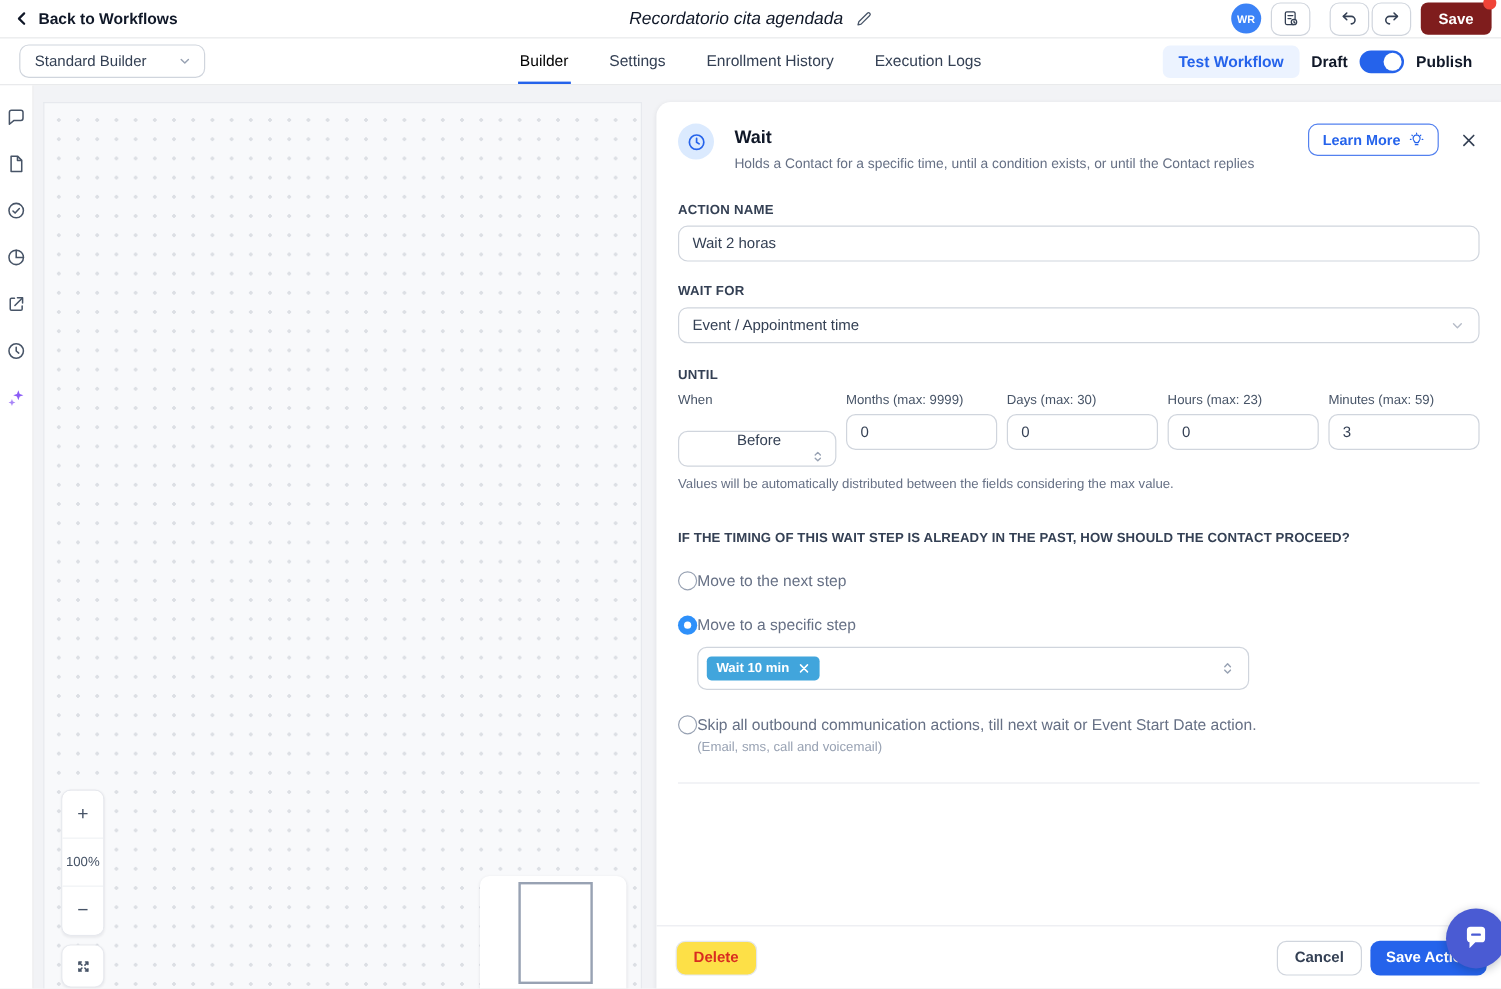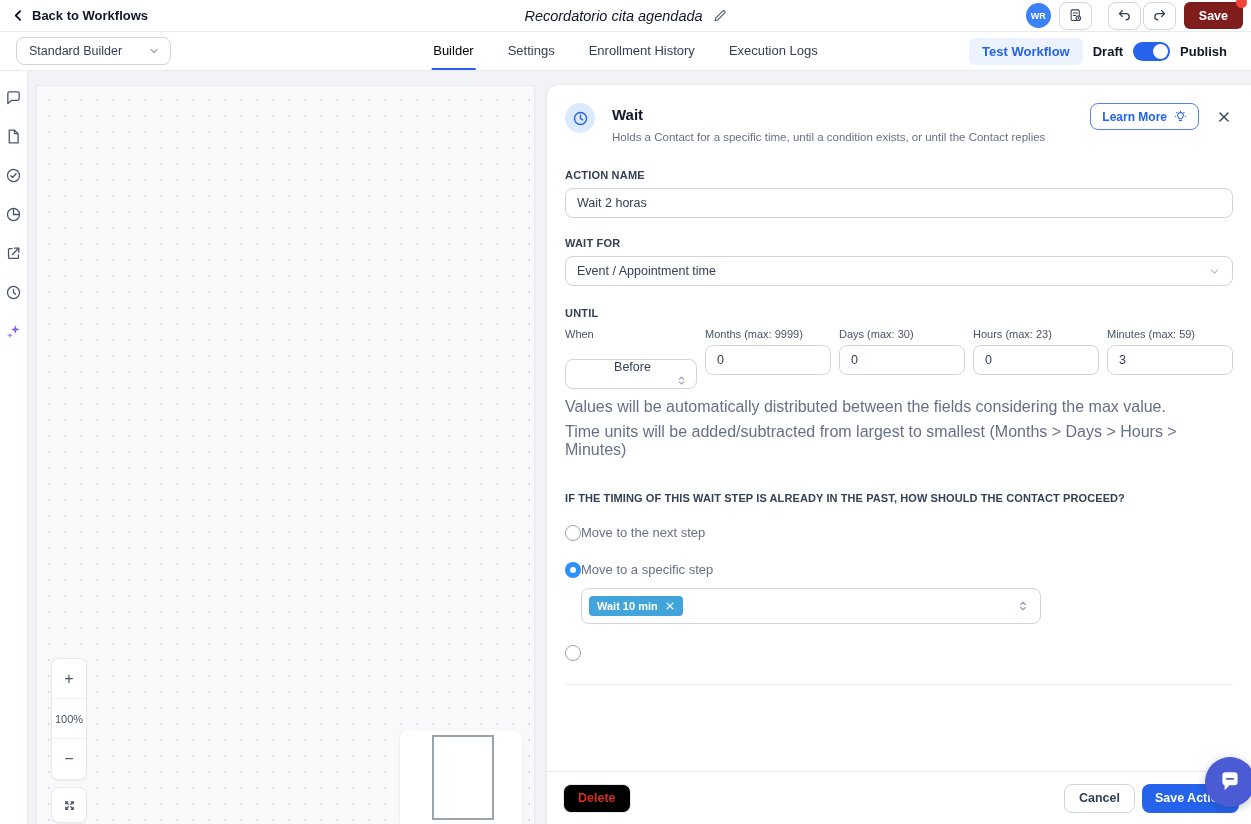--- a/index.html
+++ b/index.html
@@ -68,38 +68,38 @@
   .mt-block { margin-top:26px; }
   .text-input { width:100%; height:30px; border:1px solid #d0d5dd; border-radius:8px; margin-top:7px; padding:0 11px; font-size:12.5px; color:#344054; font-family:inherit; background:#fff; outline:none; }
   .select-box { width:100%; height:30px; border:1px solid #d0d5dd; border-radius:8px; margin-top:7px; padding:0 11px; font-size:12.5px; color:#344054; background:#fff; display:flex; align-items:center; cursor:pointer; }
   .select-box .chev { margin-left:auto; color:#b6bcc8; }
 
   .until-row { display:grid; grid-template-columns:132px 1fr 1fr 1fr 1fr; gap:8px; margin-top:9px; }
   .until-col .sub-label { font-size:11px; color:#475467; }
   .until-col .stepper-select { height:30px; border:1px solid #d0d5dd; border-radius:8px; margin-top:19px; padding:0 8px 0 11px; font-size:12.5px; color:#344054; display:flex; align-items:center; cursor:pointer; background:#fff;flex-direction:column; }
   .until-col .stepper-select .stp { margin-left:auto; color:#98a2b3; }
   .until-col input { width:100%; height:30px; border:1px solid #d0d5dd; border-radius:8px; margin-top:5px; padding:0 11px; font-size:12.5px; color:#344054; font-family:inherit; outline:none; }
-  .helper { font-size:16px; color:#667085; margin-top:9px; }
+  .helper { font-size:11px; color:#667085; margin-top:9px; }
 
   .past-heading { font-size:11px; font-weight:700; color:#344054; margin-top:33px; letter-spacing:.1px; }
   .radio-row { display:flex; align-items:flex-start; margin-top:21px; cursor:pointer; }
   .radio { width:16px; height:16px; border-radius:50%; border:1.5px solid #98a2b3; background:#fff; flex:none; position:relative; }
   .radio.checked { border:none; background:#2e90fa; }
   .radio.checked::after { content:""; position:absolute; left:5px; top:5px; width:6px; height:6px; background:#fff; border-radius:50%; }
   .radio-label { font-size:13px; color:#667085; line-height:16px; }
   .radio-sub { font-size:11px; color:#98a2b3; margin-top:5px; }
   .step-select { width:460px; height:36px; border:1px solid #d0d5dd; border-radius:8px; margin:10px 0 0 0; display:flex; align-items:center; padding:0 10px 0 7px; cursor:pointer; background:#fff; }
   .chip { display:flex; align-items:center; gap:7px; background:#41a5dc; color:#fff; font-size:11px; font-weight:600; border-radius:4px; padding:4px 8px; }
   .chip svg { cursor:pointer; }
   .step-select .stp { margin-left:auto; color:#98a2b3; }
   .divider { border-top:1px solid #eaecf0; margin-top:23px; }
 
   .panel-footer { border-top:1px solid #eaecf0; height:53px; display:flex; align-items:center; padding:0 12px 0 16px; }
   .btn { height:29px; border-radius:8px; font-size:12.5px; font-weight:600; cursor:pointer; font-family:inherit; padding:0 14px; }
-  .btn-delete { background:#000000; border:1px solid #e4e7ec; color:#d92d20;text-align:right; }
+  .btn-delete { background:#fde047; border:1px solid #e4e7ec; color:#d92d20;text-align:right; }
   .footer-right { margin-left:auto; display:flex; align-items:center; gap:7px; }
   .btn-cancel { background:#fff; border:1px solid #d0d5dd; color:#344054; }
   .btn-save-action { background:#2563eb; border:none; color:#fff; padding:0 13px; }
 
   .chat-bubble { position:absolute; right:-4px; bottom:17px; width:50px; height:50px; border-radius:50%; background:#4a5bd3; display:flex; align-items:center; justify-content:center; box-shadow:0 2px 8px rgba(16,24,40,.25); cursor:pointer; z-index:20; }
 </style>
 </head>
 <body>
 
 <div class="app">
@@ -307,21 +307,20 @@
             <div class="until-col">
               <div class="sub-label">Hours (max: 23)</div>
               <input type="text" value="0" style="">
             </div>
             <div class="until-col">
               <div class="sub-label">Minutes (max: 59)</div>
               <input type="text" value="3" style="">
             </div>
           </div>
           <div class="helper">Values will be automatically distributed between the fields considering the max value.</div>
-          <div class="helper" style="margin-top:7px;">Time units will be added/subtracted from largest to smallest (Months &gt; Days &gt; Hours &gt; Minutes)</div>
         </div>
 
         <div class="past-heading">IF THE TIMING OF THIS WAIT STEP IS ALREADY IN THE PAST, HOW SHOULD THE CONTACT PROCEED?</div>
 
         <div class="radio-row">
           <div class="radio"></div>
           <div class="radio-label">Move to the next step</div>
         </div>
 
         <div class="radio-row">
@@ -338,20 +337,24 @@
               <svg class="stp" width="14" height="14" viewBox="0 0 24 24" fill="none" stroke="currentColor" stroke-width="2.1" stroke-linecap="round" stroke-linejoin="round">
                   <path d="M8 9.5l4-4 4 4"></path>
                   <path d="M8 14.5l4 4 4-4"></path>
                 </svg>
             </div>
           </div>
         </div>
 
         <div class="radio-row">
           <div class="radio"></div>
+          <div>
+            <div class="radio-label">Skip all outbound communication actions, till next wait or Event Start Date action.</div>
+            <div class="radio-sub">(Email, sms, call and voicemail)</div>
+          </div>
         </div>
 
         <div class="divider"></div>
       </div>
 
       <div class="panel-footer">
         <button class="btn btn-delete">Delete</button>
         <div class="footer-right">
           <button class="btn btn-cancel">Cancel</button>
           <button class="btn btn-save-action">Save Action</button>

